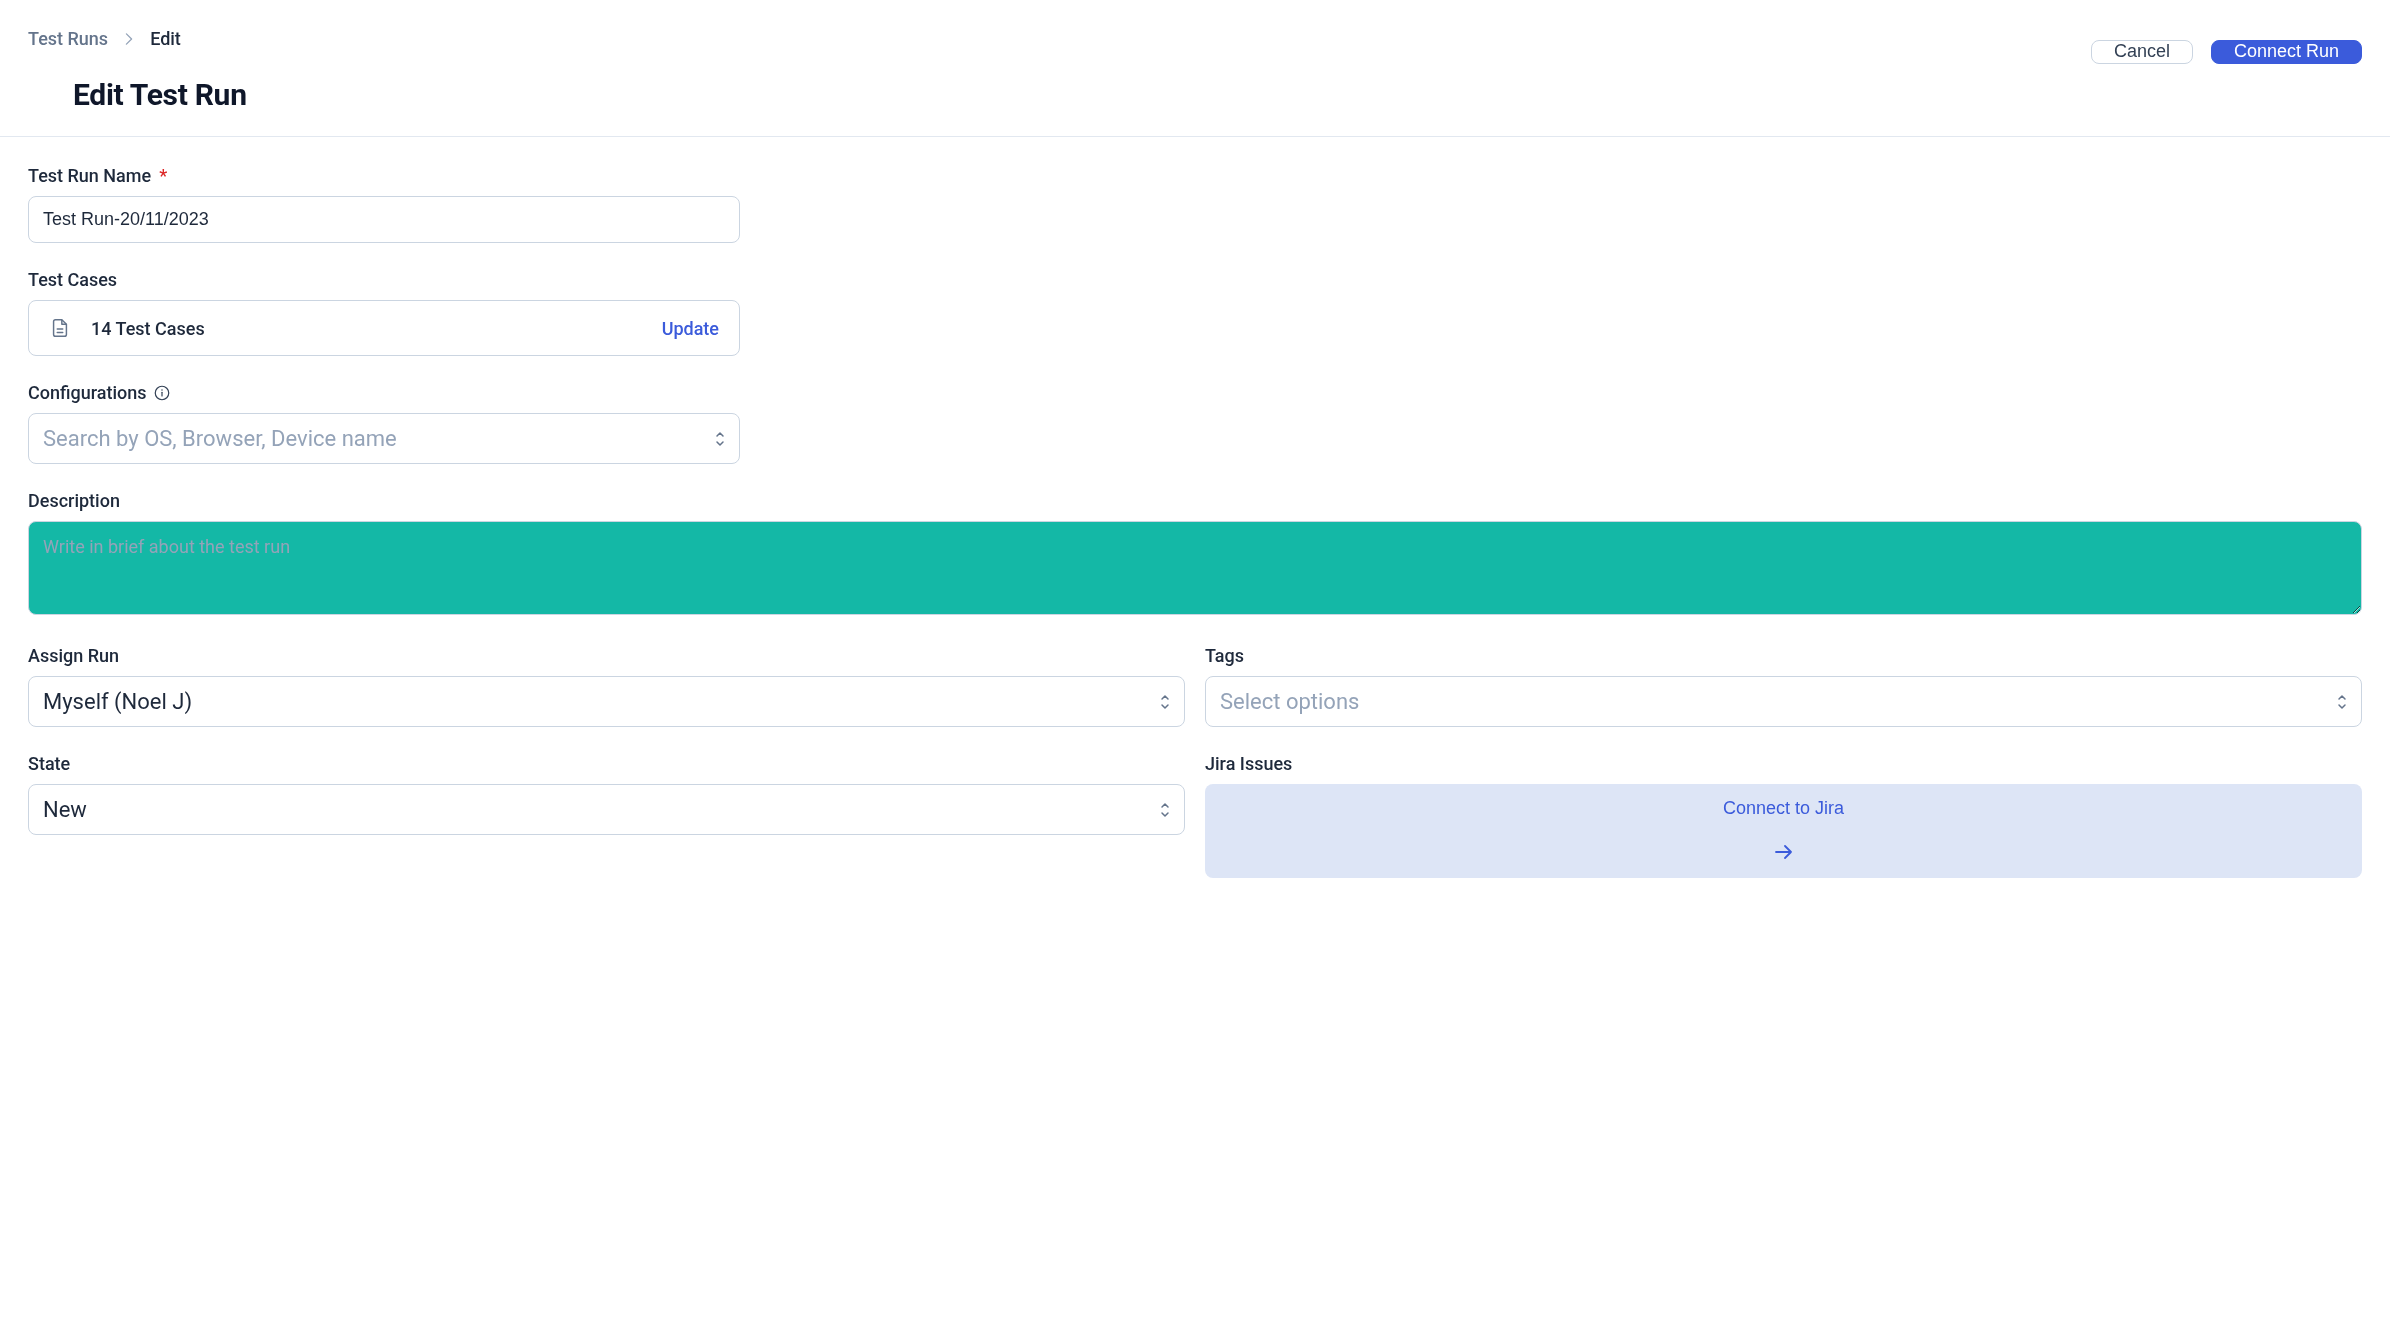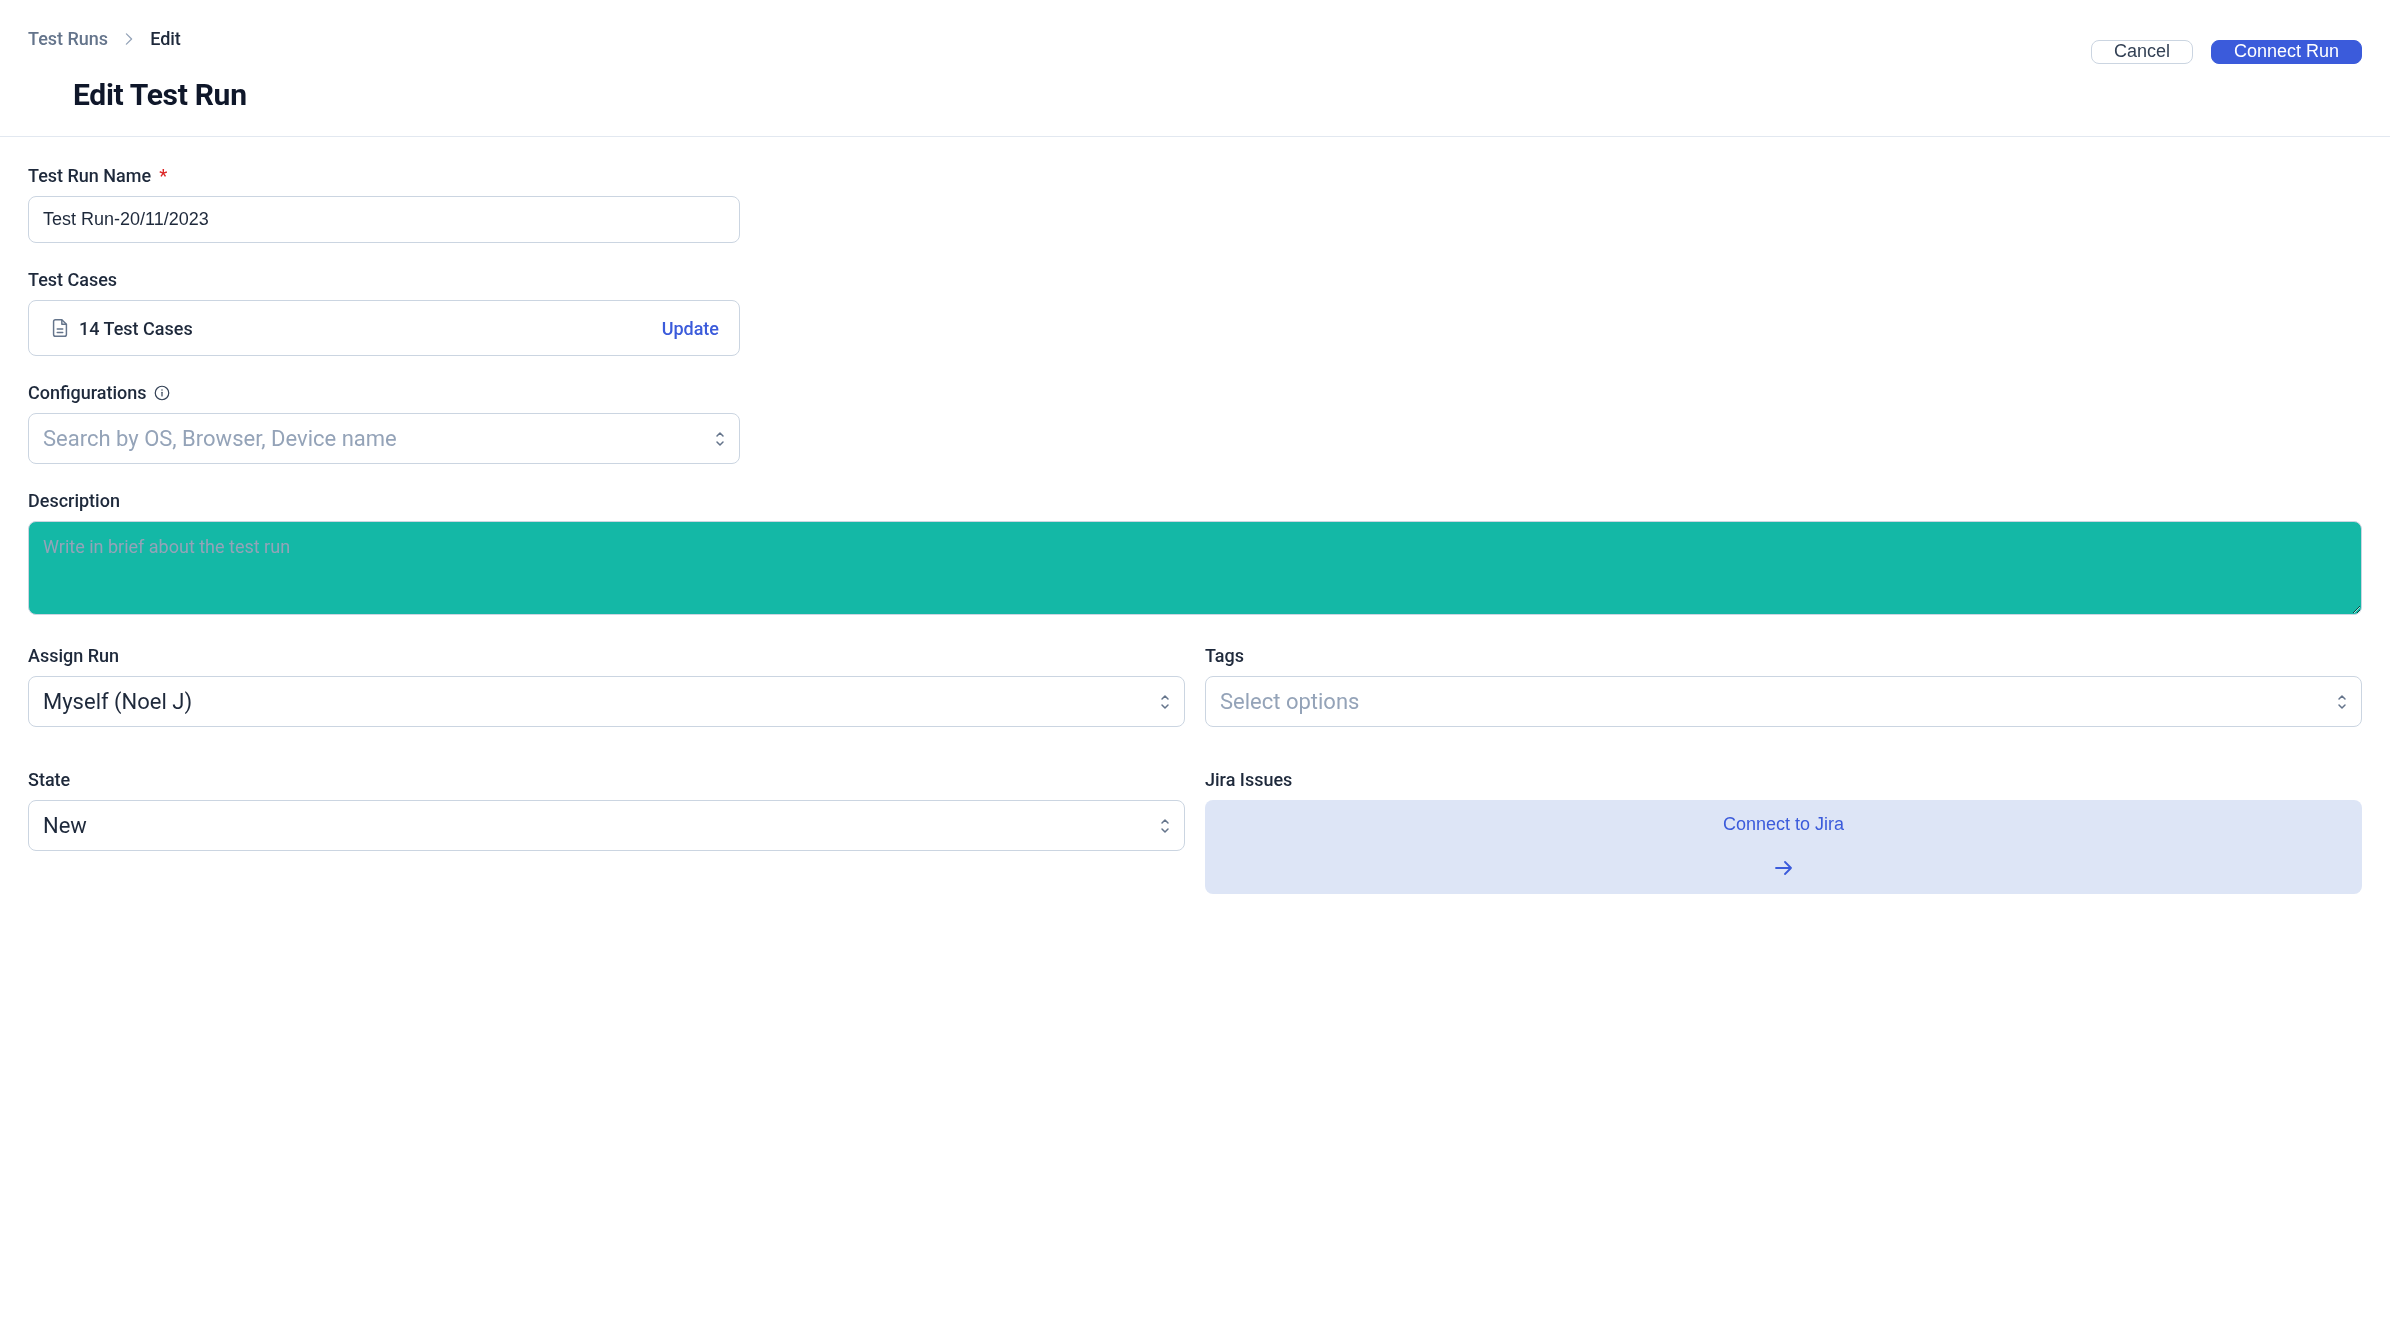--- a/index.html
+++ b/index.html
@@ -117,21 +117,21 @@
       align-items: center;
       justify-content: space-between;
       max-width: 712px;
       padding: 16px 20px;
       border: 1px solid #cbd5e1;
       border-radius: 8px;
     }
     .test-cases-left {
       display: flex;
       align-items: center;
-      gap: 8px;
+      gap: 20px;
       text-align: center;
     }
     .test-cases-count {
       font-size: 18px;
       color: #1e293b;
       font-weight: 500;
     }
     .link {
       color: #3b5bdb;
       font-size: 18px;
@@ -182,21 +182,20 @@
       background: #14b8a6;
       resize: vertical;
       font-family: inherit;
     }
     .textarea-desc::placeholder {
       color: #94a3b8;
     }
     .row-two-col {
       display: flex;
       gap: 20px;
-      margin-top: 16px;
     }
     .col {
       flex: 1;
       min-width: 0;
     }
     .col .select-wrapper {
       max-width: none;
     }
     .jira-connect {
       display: flex;

